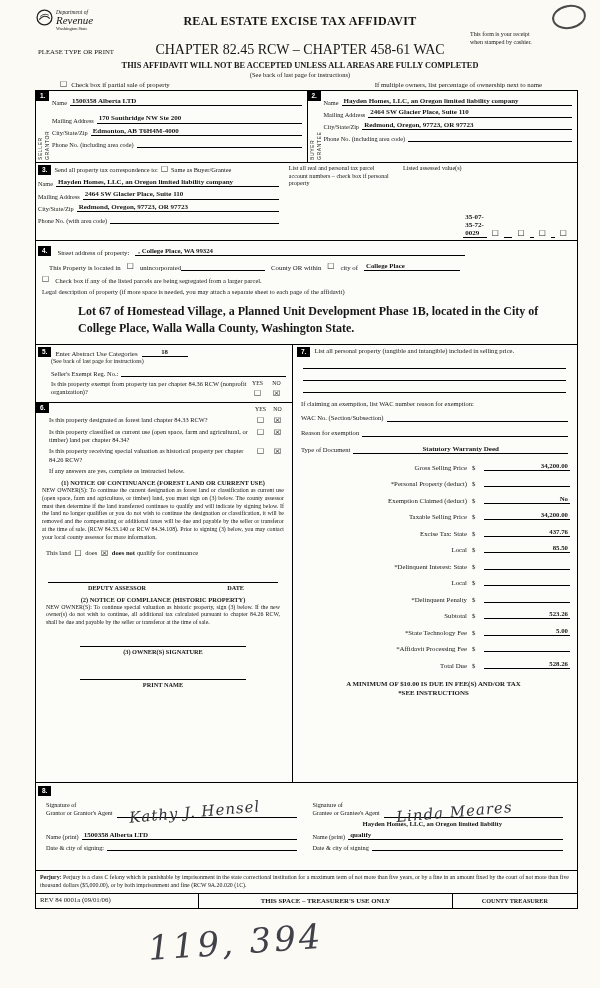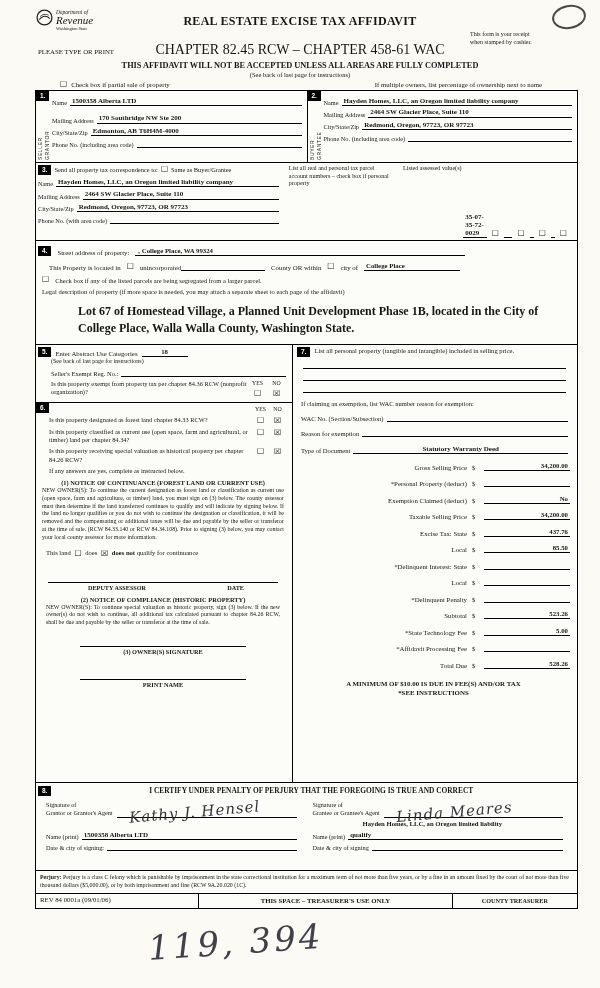--- a/index.html
+++ b/index.html
@@ -84,21 +84,21 @@
   .landrow .cb{margin:0 2px}
   .dep{margin:15px 10px 0 10px}
   .dep-line{border-bottom:1px solid #000;height:10px}
   .dep-labels{display:flex;justify-content:space-between;padding:1px 34px 0 40px;font-size:6.2px;font-weight:bold}
   .cline{border-bottom:1px solid #000;height:12px;margin:8px 42px 0 42px}
   .clabel{text-align:center;font-weight:bold;font-size:6.3px;margin-top:1px}
   
   .s7top{display:flex;gap:4px;font-size:6.6px;line-height:1.3}
   .blankline{border-bottom:1px solid #000;height:11px;margin:1px 4px 0 6px}
   .s7ex{font-size:6.5px;margin:7px 0 0 4px}
-  .s7f{display:flex;align-items:flex-end;margin:6px 2px 0 4px;font-size:6.6px}
+  .s7f{display:flex;align-items:center;margin:6px 2px 0 4px;font-size:6.6px}
   .s7f .flabel{font-size:6.6px}
   .docval{text-align:center}
   .mrow{display:flex;align-items:flex-end;margin-top:7.5px;font-size:6.8px}
   .mlabel{flex:1;text-align:right;padding-right:5px}
   .mdollar{width:12px}
   .mvalue{width:86px;border-bottom:1px solid #000;text-align:right;font-weight:bold;min-height:9px;padding-right:2px}
   .s7min{font-weight:bold;text-align:center;font-size:6.9px;margin-top:11px}
   .s7see2{font-weight:bold;text-align:center;font-size:6.9px;margin-top:2px}
   
   .sec8{border-bottom:1px solid #000;height:88px;padding:3px 6px 0 2px;position:relative}
@@ -462,21 +462,20 @@
           </div>
 
         <div class="s7min">A MINIMUM OF $10.00 IS DUE IN FEE(S) AND/OR TAX</div>
         <div class="s7see2">*SEE INSTRUCTIONS</div>
       </div>
     </div>
 
     <div class="sec8">
       <div class="s8t">
         <span class="badge">8.</span>
-        <span class="certify">I CERTIFY UNDER PENALTY OF PERJURY THAT THE FOREGOING IS TRUE AND CORRECT</span>
       </div>
       <div class="s8cols">
         <div class="s8col">
           <div class="sigrow">
             <span class="siglab">
               <span>Signature of</span><br>
               <span>Grantor or Grantor's Agent</span>
             </span>
             <span class="sline">
               <span class="script">Kathy J. Hensel</span>

